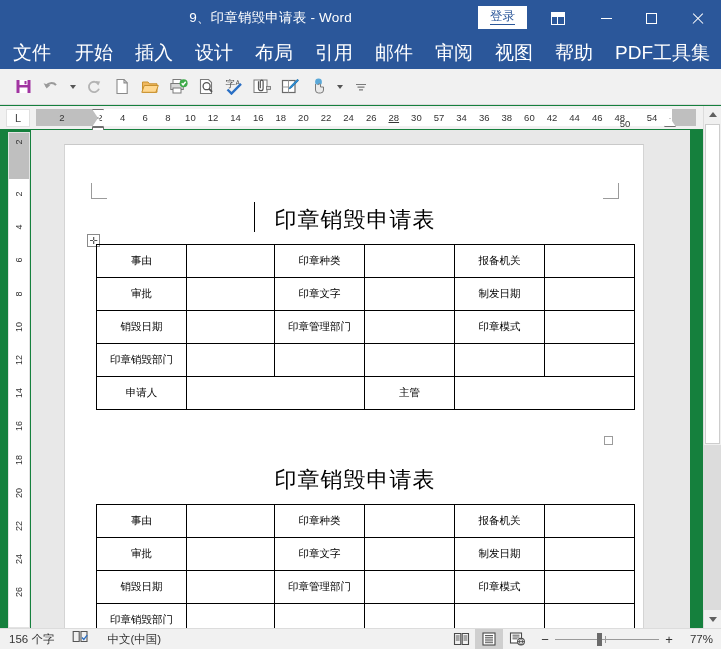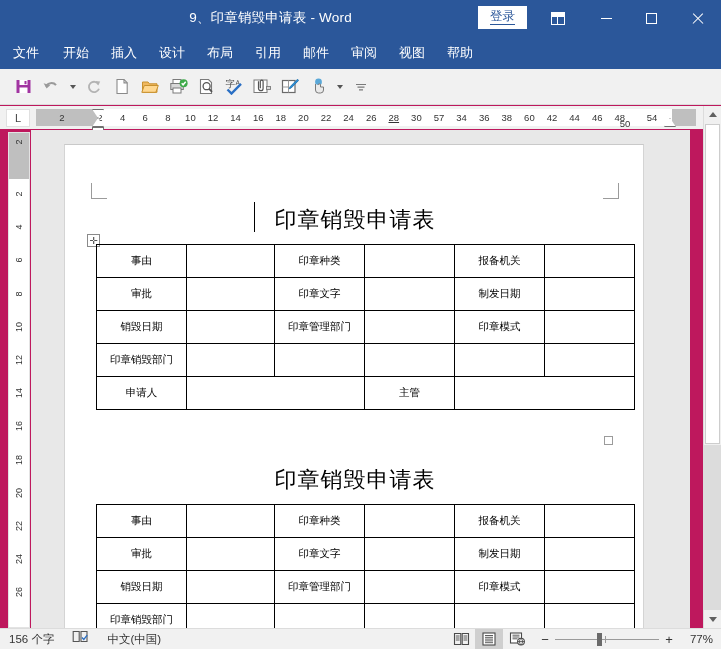--- a/index.html
+++ b/index.html
@@ -2,21 +2,21 @@
 <html><head>
 <meta charset="utf-8">
 <style>
   * { box-sizing: border-box; margin: 0; padding: 0; }
   html, body {
     width: 721px; height: 649px;
     overflow: hidden;
     font-family: "Liberation Sans", "DejaVu Sans", sans-serif;
     background: #e9e9e9;
   }
-  #app { position: relative; width: 721px; height: 649px; background: #be185d; }
+  #app { position: relative; width: 721px; height: 649px; background: #15803d; }
 
   
   .titlebar {
     position: absolute; left: 0; top: 0; width: 721px; height: 36px;
     background: #2b579a;
     display: flex; align-items: center;
   }
   .title-text {
     position: absolute; left: 0; right: 0; top: 0; height: 36px;
     display: flex; align-items: center; justify-content: center;
@@ -57,21 +57,21 @@
     content: ""; position: absolute; left: 5px; top: 4px; width: 1.3px; height: 7px; background: #fff;
   }
 
   
   .ribbon-tabs {
     position: absolute; left: 0; top: 36px; width: 721px; height: 33px;
     background: #2b579a;
     display: flex; align-items: center;
   }
   .tab {
-    color: #ffffff; font-size: 13px; height: 33px; line-height: 33px;
+    color: #ffffff; font-size: 19px; height: 33px; line-height: 33px;
     padding: 0 11px; cursor: pointer; white-space: nowrap;
   }
   #tab-file { padding: 0 13px; }
   .tab-right { display: flex; align-items: center; margin-left: auto; }
   .tellme { display: flex; align-items: center; gap: 4px; padding: 0 10px; cursor: pointer; }
   .share   { display: flex; align-items: center; gap: 5px; padding: 0 12px 0 6px; cursor: pointer; }
   .tellme span.lbl, .share span.lbl { color: #fff; font-size: 13px; }
   .bulb {
     width: 11px; height: 14px; position: relative; flex: none;
   }
@@ -304,20 +304,21 @@
     <div class="tab" id="tab-file">文件</div>
     <div class="tab">开始</div>
     <div class="tab">插入</div>
     <div class="tab">设计</div>
     <div class="tab">布局</div>
     <div class="tab">引用</div>
     <div class="tab">邮件</div>
     <div class="tab">审阅</div>
     <div class="tab">视图</div>
     <div class="tab">帮助</div>
+    <div class="tab">PDF工具集</div>
 
   </div>
 
   <div class="qat">
 
     <div class="qat-item">
       <svg width="17" height="17" viewBox="0 0 17 17" aria-hidden="true">
         <rect x="1.5" y="2" width="14" height="13" fill="#a134a1"></rect>
         <rect x="4.5" y="2" width="8" height="5" fill="#fff"></rect>
         <rect x="9.5" y="3" width="2" height="3.2" fill="#a134a1"></rect>

